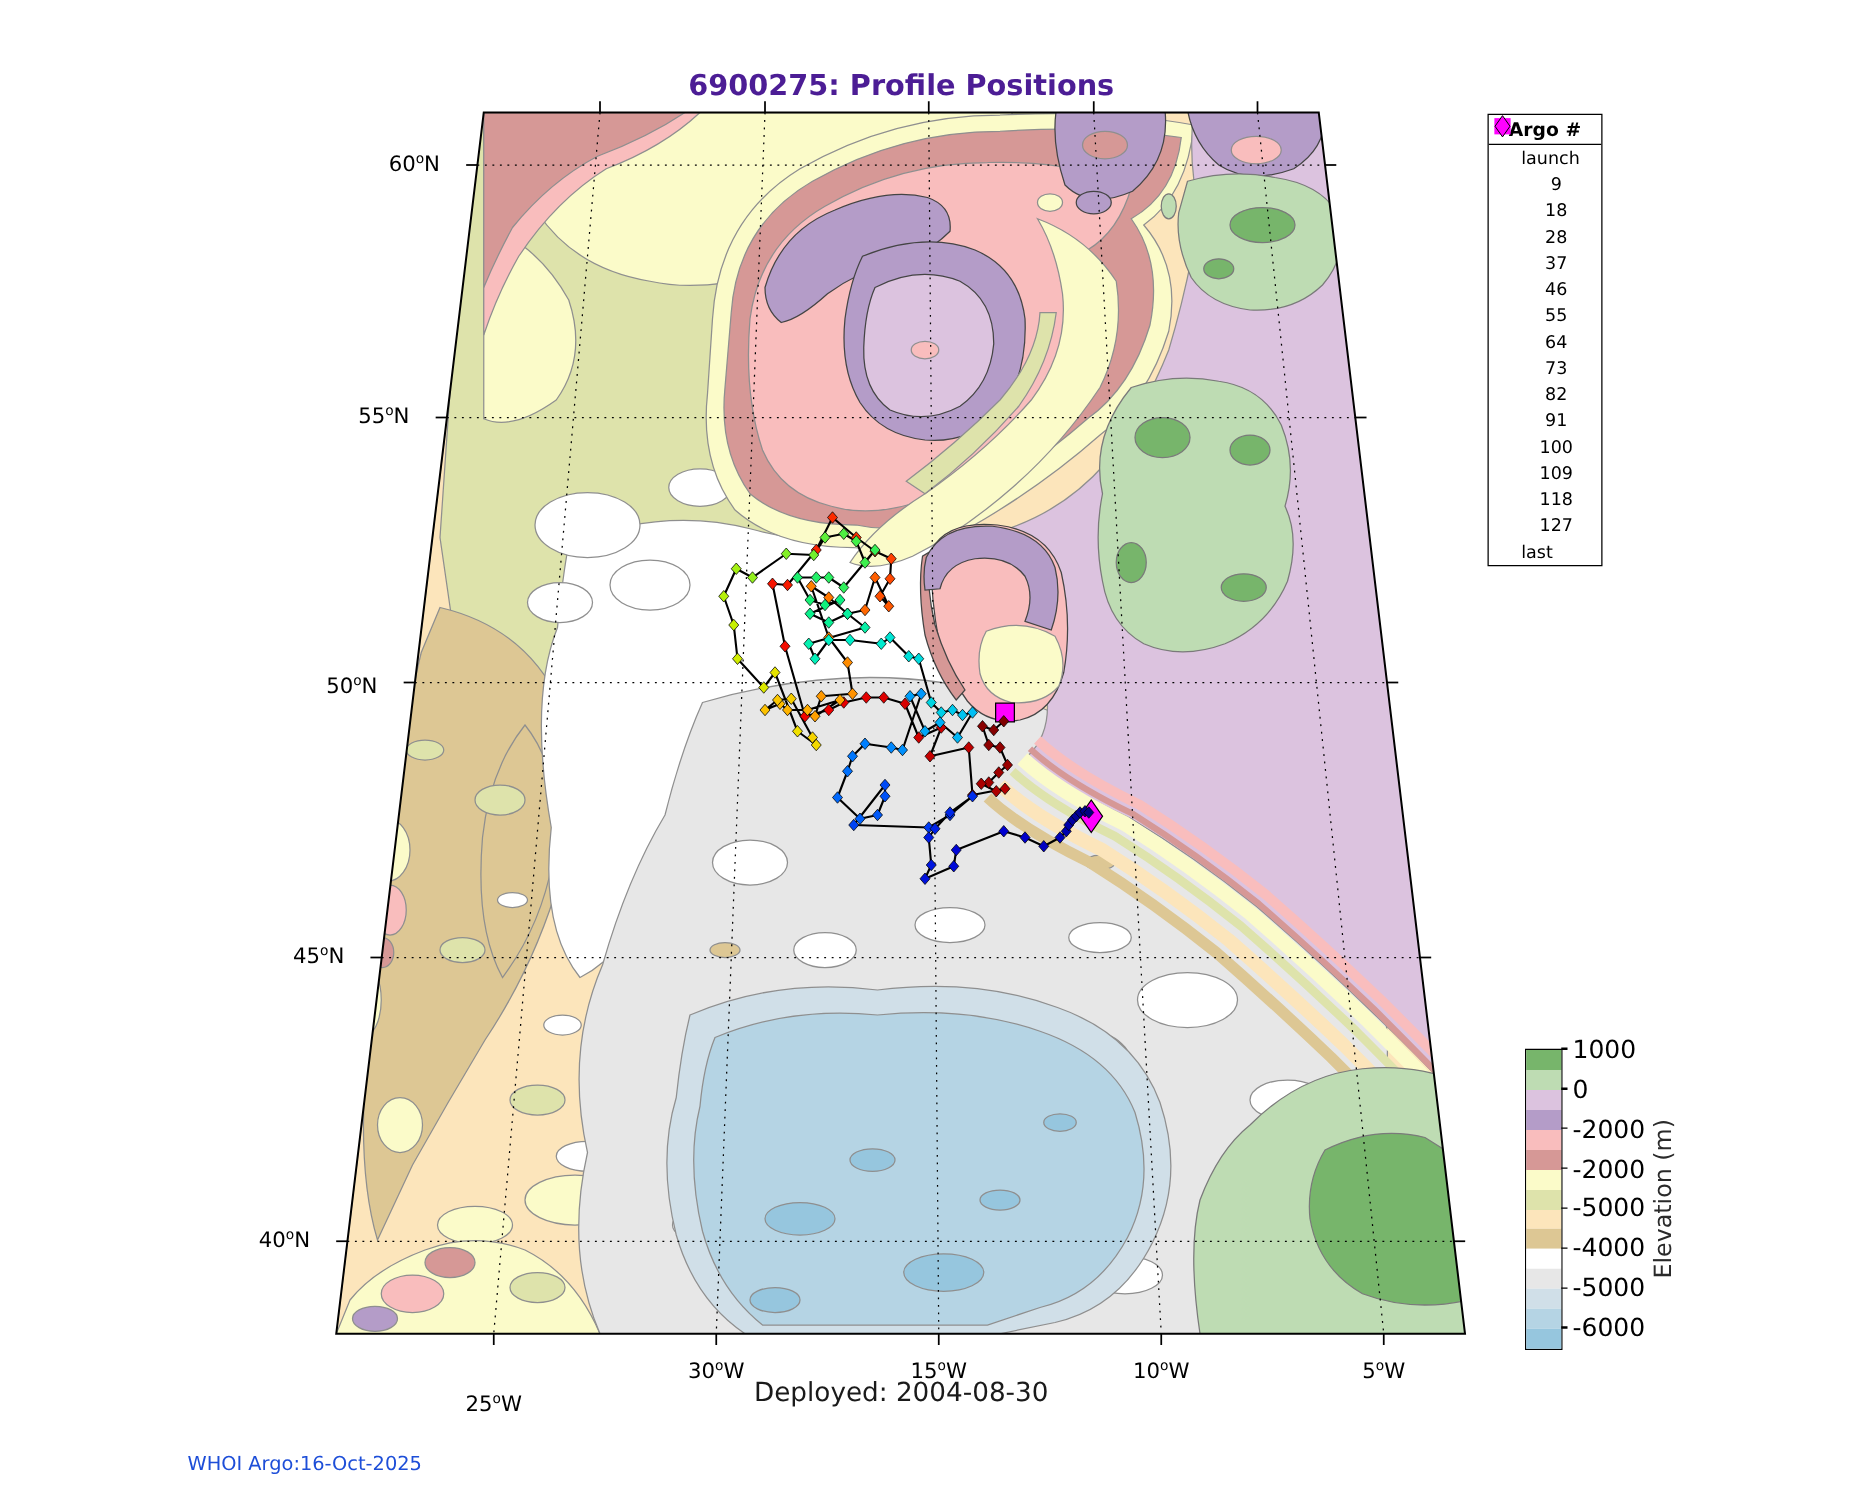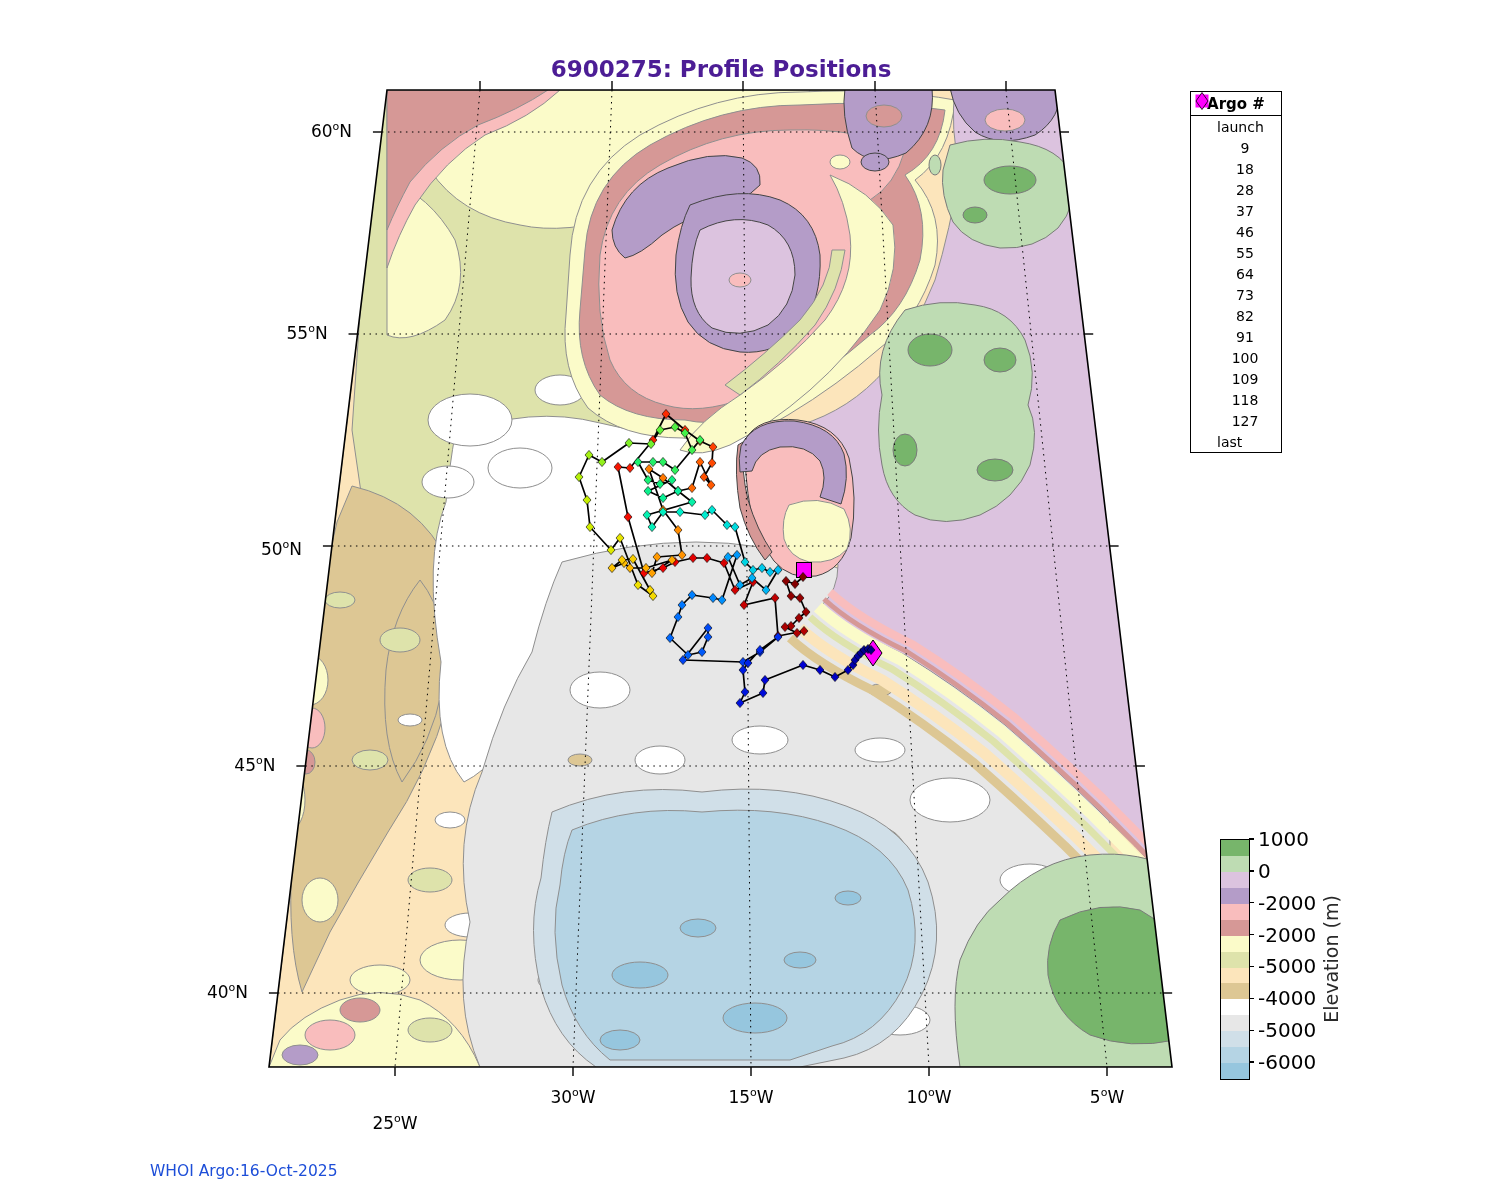--- a/index.html
+++ b/index.html
@@ -520,14 +520,15 @@
       <div class="cb-label" style="top: 954.467px;">-5000</div>
       <div class="cb-tick" style="top: 997.633px;"></div>
       <div class="cb-label" style="top: 986.333px;">-4000</div>
       <div class="cb-tick" style="top: 1029.5px;"></div>
       <div class="cb-label" style="top: 1018.2px;">-5000</div>
       <div class="cb-tick" style="top: 1061.37px;"></div>
       <div class="cb-label" style="top: 1050.07px;">-6000</div>
     </div>
   <div class="cb-axis-label">Elevation (m)</div>
 
+  <div class="subtitle">Deployed: 2004-08-30</div>
   <div class="credit">WHOI Argo:16-Oct-2025</div>
 </div>
 
 </body></html>

